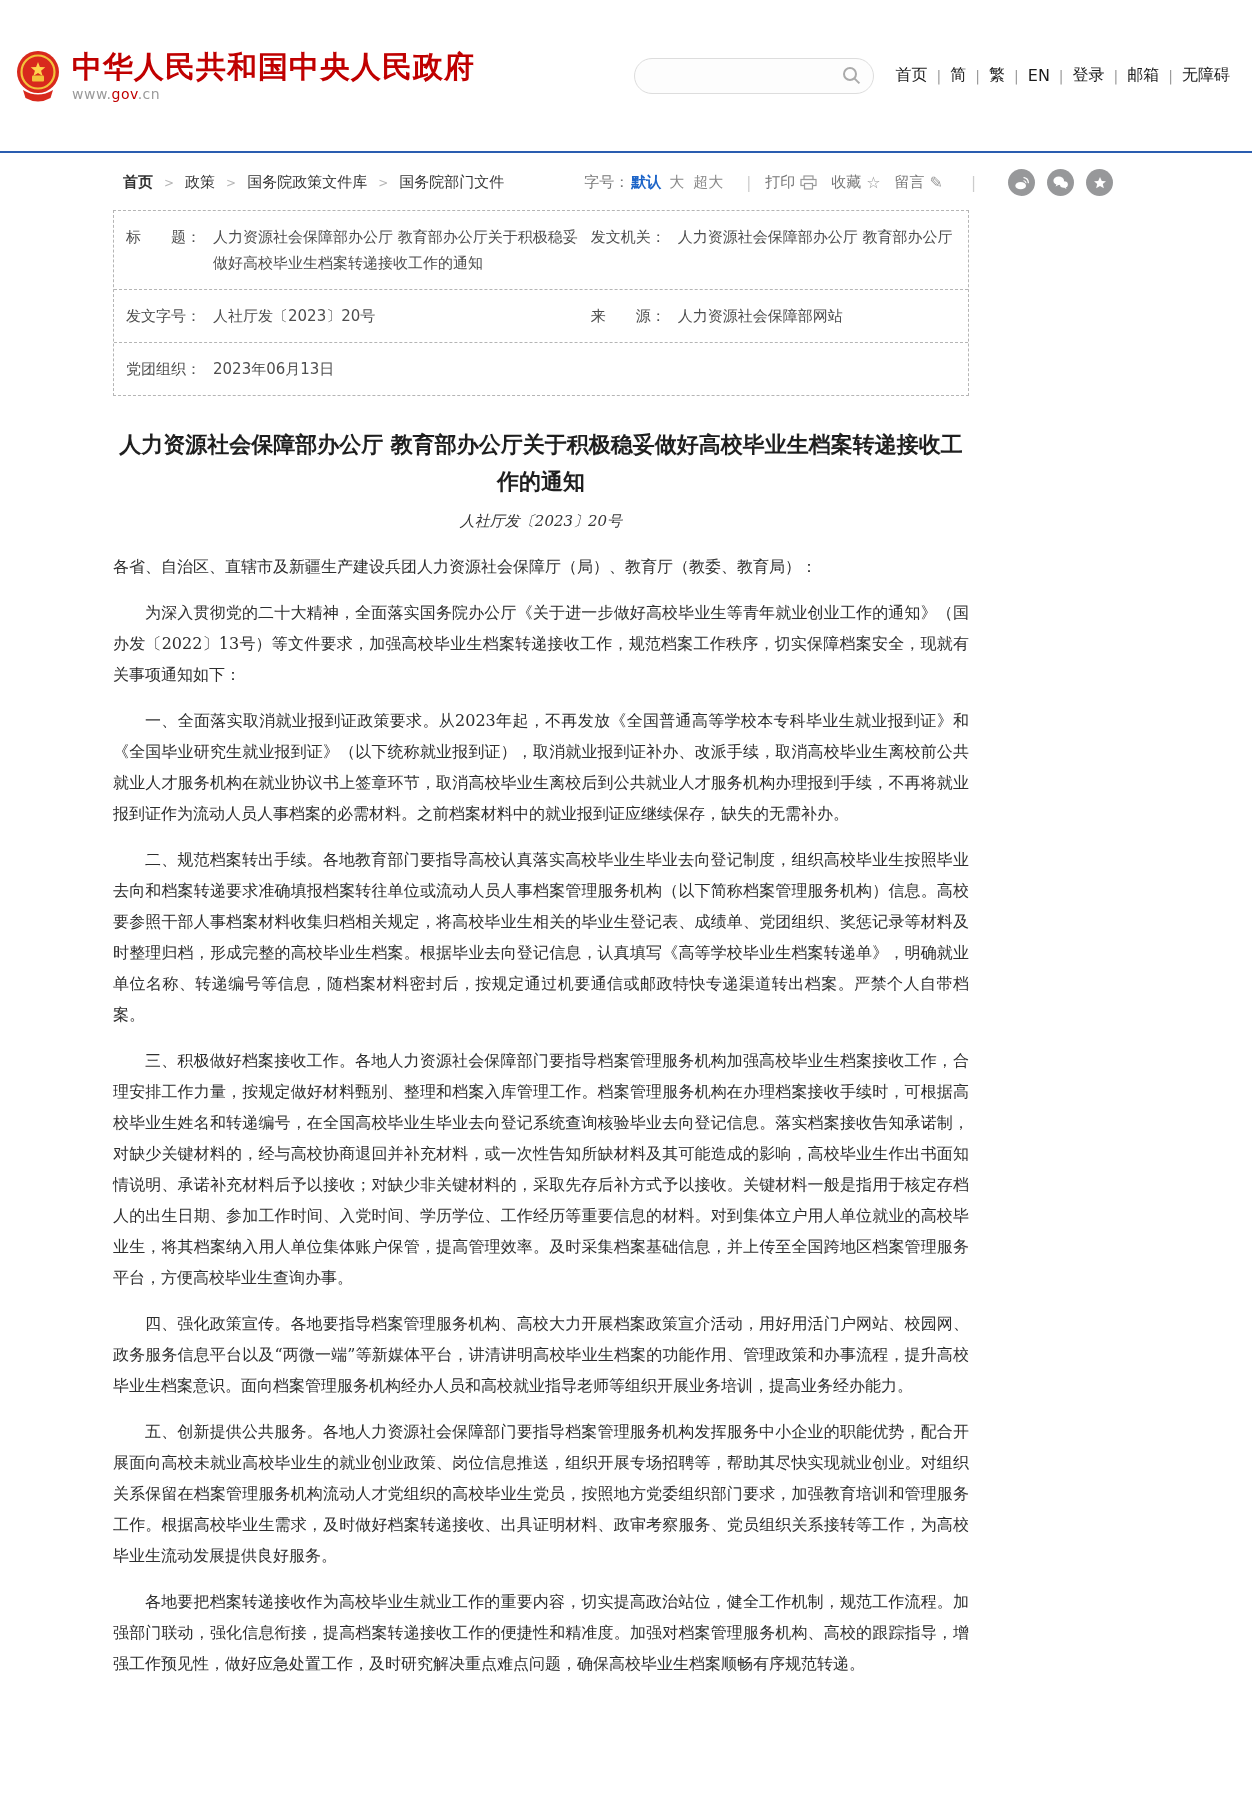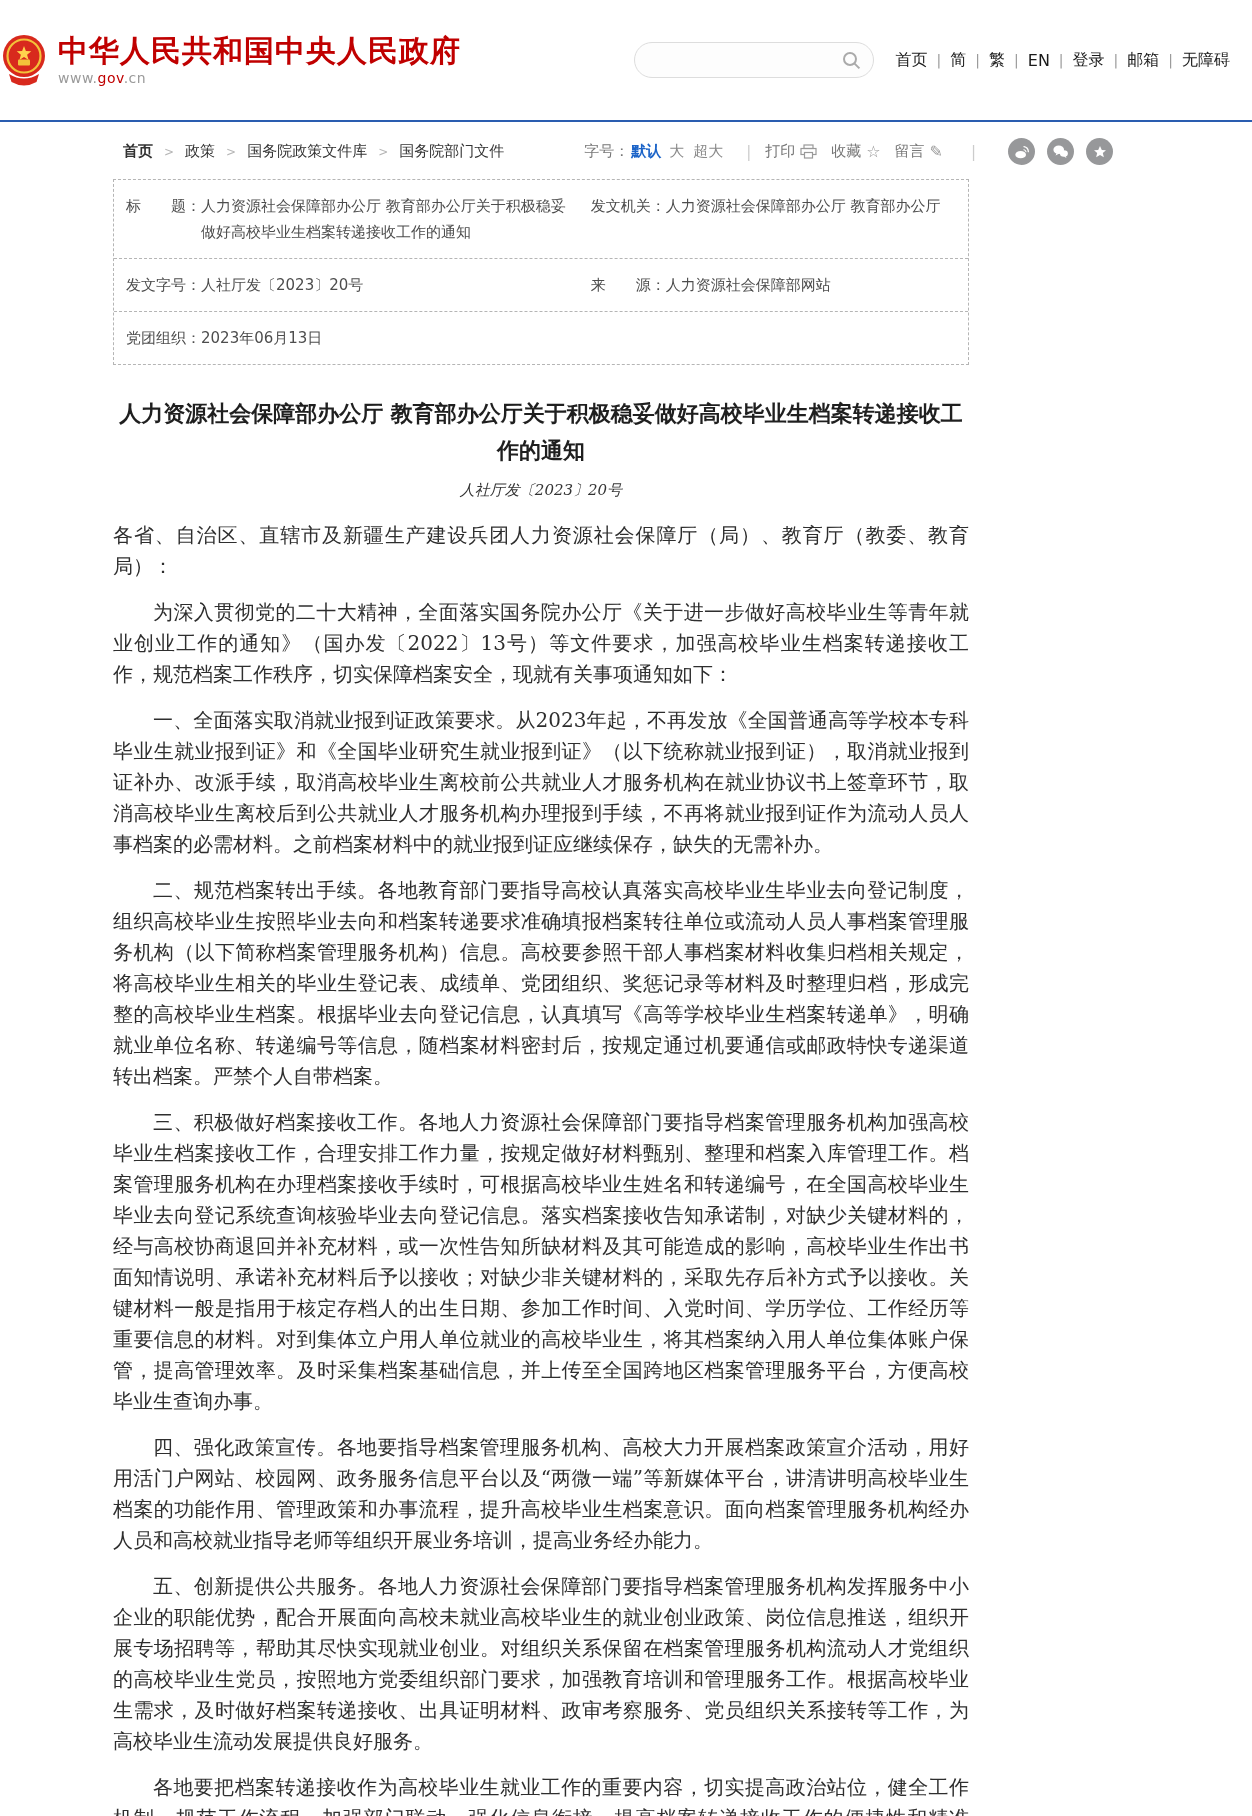--- a/index.html
+++ b/index.html
@@ -1,20 +1,20 @@
 <!DOCTYPE html>
 <html><head>
 <meta charset="utf-8">
 <style>
   * { margin:0; padding:0; box-sizing:border-box; }
   body { background:#fff; font-family:"DejaVu Sans",sans-serif; }
   .page { width:1252px; height:1816px; background:#fff; overflow:hidden; }
 
   
-  .site-header { height:120px; display:flex; align-items:center; }
+  .site-header { height:151px; display:flex; align-items:center; padding-left:14px; }
   .logo { width:48px; height:54px; flex:0 0 auto; }
   .site-id { margin-left:10px; }
   .site-title { color:#c00000; font-size:30px; font-weight:bold; letter-spacing:1px; line-height:34px; }
   .site-url { font-size:14px; color:#9a9a9a; margin-top:2px; letter-spacing:0.5px; }
   .site-url .gov { color:#c00000; font-weight:normal; }
   .search-wrap { margin-left:auto; }
   .search-box { width:240px; height:36px; border:1px solid #ddd; background:#fdfdfd; border-radius:18px; display:flex; align-items:center; padding:0 12px; }
   .search-input { flex:1; border:none; outline:none; background:transparent; font-size:14px; height:30px; }
   .top-nav { display:flex; align-items:center; font-size:16px; color:#1a1a1a; margin:0 22px 0 22px; }
   .top-nav a { color:#1a1a1a; text-decoration:none; white-space:nowrap; }
@@ -36,31 +36,31 @@
   .tool { color:#777; text-decoration:none; display:flex; align-items:center; margin-right:14px; }
   .tool .t-icon { margin-left:5px; display:flex; align-items:center; }
   .tool .glyph { font-size:16px; color:#999; margin-left:5px; }
   .share { display:flex; align-items:center; margin-left:6px; }
   .share-circle { width:27px; height:27px; border-radius:50%; background:#97989a; display:flex; align-items:center; justify-content:center; margin-left:12px; text-decoration:none; }
 
   
   .meta-box { margin-left:113px; width:856px; border:1px dashed #b5b5b5; }
   .meta-row { display:flex; border-bottom:1px dashed #b5b5b5; padding:13px 12px; }
   .meta-row:last-child { border-bottom:none; }
-  .meta-cell { display:flex; font-size:15px; color:#4d4d4d; line-height:26px; }
+  .meta-cell { display:flex; font-size:15px; color:#4d4d4d; line-height:26px;gap:12px; }
   .meta-cell.left { width:56%; padding-right:12px; }
   .meta-cell.right { width:44%; }
   .meta-label { white-space:nowrap; }
   .meta-value { flex:1; }
 
   
   .doc { margin-left:113px; width:856px; color:#2e2e2e; }
   .doc-title { font-size:22px; font-weight:bold; color:#1f1f1f; text-align:center; line-height:37px; margin:30px 4px 12px; }
   .doc-number { text-align:center; font-size:15px; color:#333; font-style:italic; font-family:"DejaVu Serif",serif; margin-bottom:20px; }
-  .salutation, .para, .attachment { font-size:20px; line-height:31px; text-align:justify; margin:15px 0; font-family:"DejaVu Serif",serif; }
+  .salutation, .para, .attachment { font-size:16px; line-height:31px; text-align:justify; margin:15px 0; font-family:"DejaVu Serif",serif; }
   .para { text-indent:2em; }
 </style>
 </head>
 <body>
 
 <div class="page">
 
   <header class="site-header">
     <div class="logo">
       <svg width="48" height="54" viewBox="0 0 48 54">

